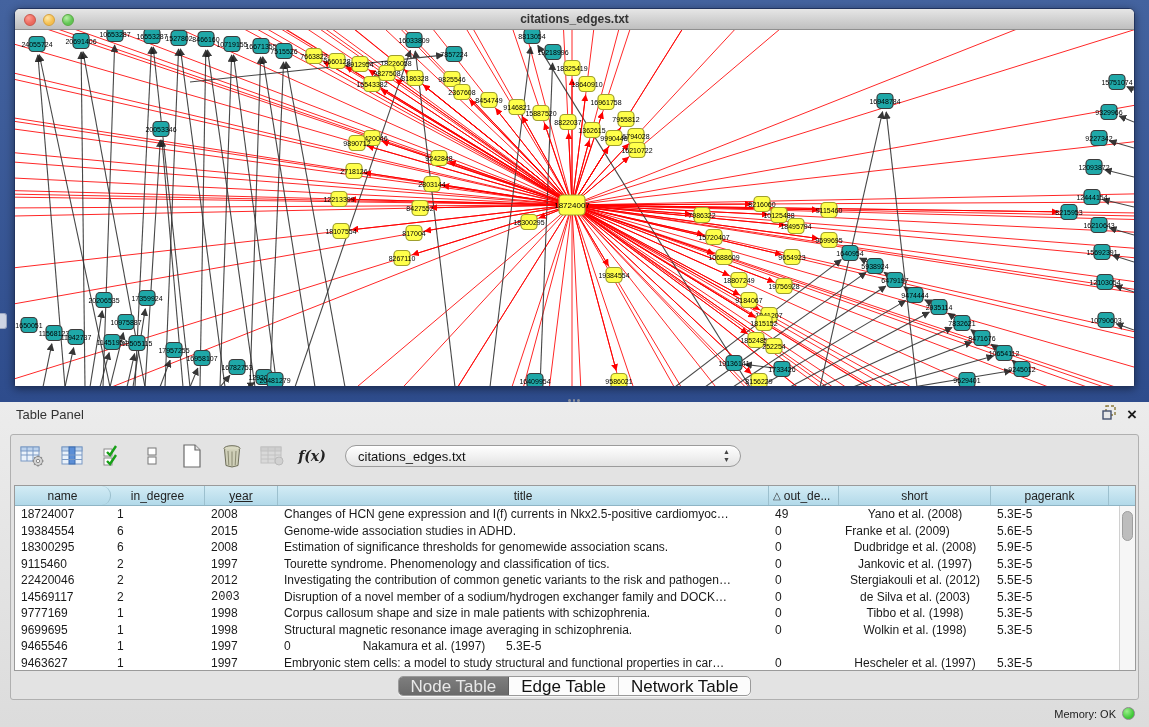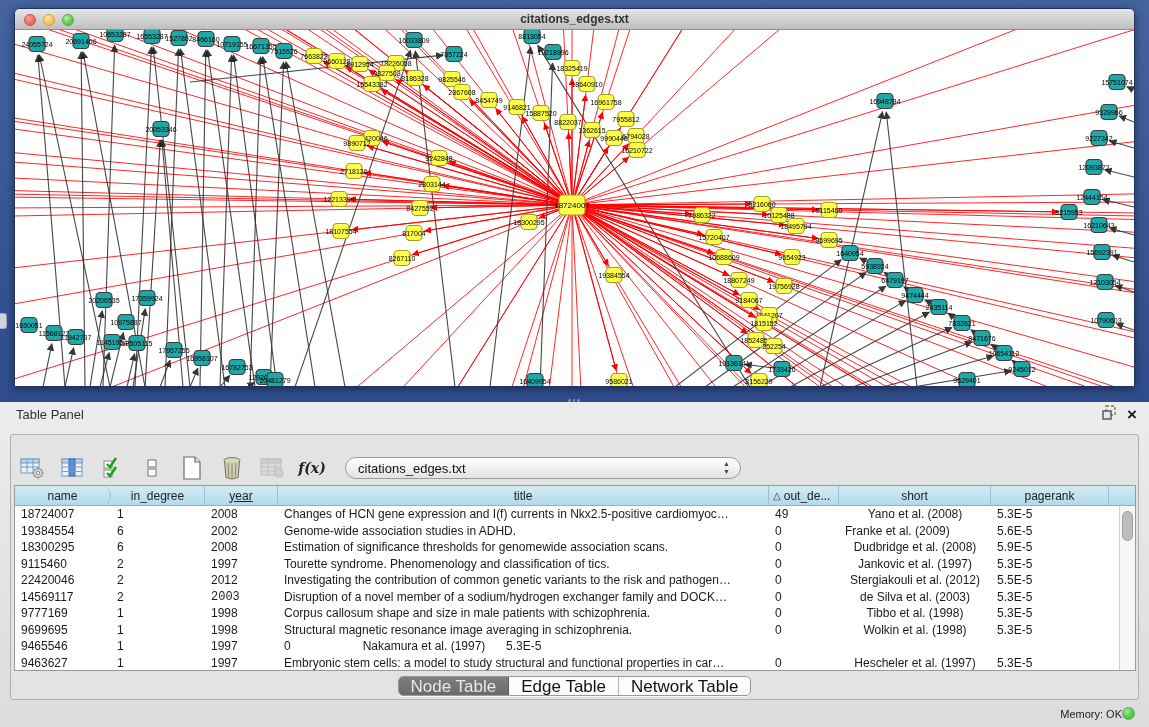--- a/index.html
+++ b/index.html
@@ -31,21 +31,21 @@
   .panel{position:absolute;left:0;top:402px;width:1149px;height:325px;
     background:linear-gradient(#ececec,#dcdcdc);}
   .panel-header{position:relative;height:26px;}
   .panel-title{position:absolute;left:16px;top:5px;font-size:13px;color:#333;}
   .panel-actions{position:absolute;right:12px;top:3px;display:flex;align-items:center;gap:10px;}
   .divider-dot{position:absolute;left:568px;top:-3px;width:12px;height:6px;display:flex;gap:2px;justify-content:center;}
   .divider-dot i{width:3px;height:3px;background:#8a8f9c;border-radius:50%;}
 
   .panel-box{position:absolute;left:10px;top:32px;width:1129px;height:266px;
     border:1px solid #b0b0b0;border-radius:3px;background:#e3e3e3;}
-  .toolbar{position:absolute;left:8px;top:16px;height:34px;display:flex;align-items:center;gap:14px;}
+  .toolbar{position:absolute;left:8px;top:4px;height:34px;display:flex;align-items:center;gap:14px;}
   .tool{width:26px;height:26px;display:flex;align-items:center;justify-content:center;}
   .fx{font-family:"DejaVu Serif",serif;font-style:italic;font-weight:bold;font-size:14px;color:#222;}
   .net-select{position:relative;margin-left:6px;width:396px;height:22px;border:1px solid #9b9b9b;border-radius:11px;
     background:linear-gradient(#ffffff,#e3e3e3);display:flex;align-items:center;padding:0 22px 0 12px;
     font-size:13px;color:#111;box-shadow:inset 0 1px 0 #fff;}
   .net-select .stepper{position:absolute;right:10px;top:2px;font-size:7px;line-height:8px;color:#444;text-align:center;}
 
   .table-wrap{position:absolute;left:3px;top:50px;width:1122px;height:186px;
     border:1px solid #9a9a9a;background:#fff;overflow:hidden;}
   .thead{display:flex;height:20px;background:linear-gradient(#d3ecf5,#b2d9e9);
@@ -60,21 +60,21 @@
   .vthumb{position:absolute;left:2px;top:5px;width:11px;height:30px;background:#bdbdbd;border:1px solid #9e9e9e;border-radius:6px;}
 
   .tabs{position:absolute;left:0;right:0;top:241px;display:flex;justify-content:center;}
   .seg{display:flex;border:1px solid #9a9a9a;border-radius:5px;overflow:hidden;height:20px;
     background:#fcfcfc;box-shadow:0 1px 0 rgba(255,255,255,.7);}
   .seg .tab{padding:0 12px;font-size:17px;line-height:19px;color:#111;border-right:1px solid #b5b5b5;}
   .seg .tab:last-child{border-right:none;}
   .seg .tab.active{background:linear-gradient(#7e7e7e,#6a6a6a);color:#e9e9e9;border-right-color:#5f5f5f;}
 
   .statusbar{position:absolute;left:0;bottom:0;width:1149px;height:26px;}
-  .memory{position:absolute;right:14px;top:6px;display:flex;align-items:center;
+  .memory{position:absolute;right:14px;top:6px;display:flex;align-items:center;gap:6px;
     font-size:11px;color:#222;}
   .memdot{width:13px;height:13px;border-radius:50%;
     background:radial-gradient(circle at 35% 30%,#9bef8b,#3fc837 65%);border:1px solid #8a8a8a;}
   .icon-x{font-size:17px;font-weight:bold;color:#1a1a1a;line-height:17px;}
 </style>
 </head>
 <body>
 
 <div class="app">
 
@@ -825,21 +825,21 @@
               <div class="td" style="width: 94px; text-align: left;">1</div>
               <div class="td" style="width: 73px; text-align: left;">2008</div>
               <div class="td" style="width: 491px; text-align: left;">Changes of HCN gene expression and I(f) currents in Nkx2.5-positive cardiomyoc…</div>
               <div class="td" style="width: 70px; text-align: left;">49</div>
               <div class="td" style="width: 152px; text-align: center;">Yano et al. (2008)</div>
               <div class="td" style="width: 118px; text-align: left;">5.3E-5</div>
             </div>
             <div class="tr">
               <div class="td" style="width: 96px; text-align: left;">19384554</div>
               <div class="td" style="width: 94px; text-align: left;">6</div>
-              <div class="td" style="width: 73px; text-align: left;">2002</div>
+              <div class="td" style="width: 73px; text-align: left;">2015</div>
               <div class="td" style="width: 491px; text-align: left;">Genome-wide association studies in ADHD.</div>
               <div class="td" style="width: 70px; text-align: left;">0</div>
               <div class="td" style="width: 152px; text-align: left;">Franke et al. (2009)</div>
               <div class="td" style="width: 118px; text-align: left;">5.6E-5</div>
             </div>
             <div class="tr">
               <div class="td" style="width: 96px; text-align: left;">18300295</div>
               <div class="td" style="width: 94px; text-align: left;">6</div>
               <div class="td" style="width: 73px; text-align: left;">2008</div>
               <div class="td" style="width: 491px; text-align: left;">Estimation of significance thresholds for genomewide association scans.</div>

